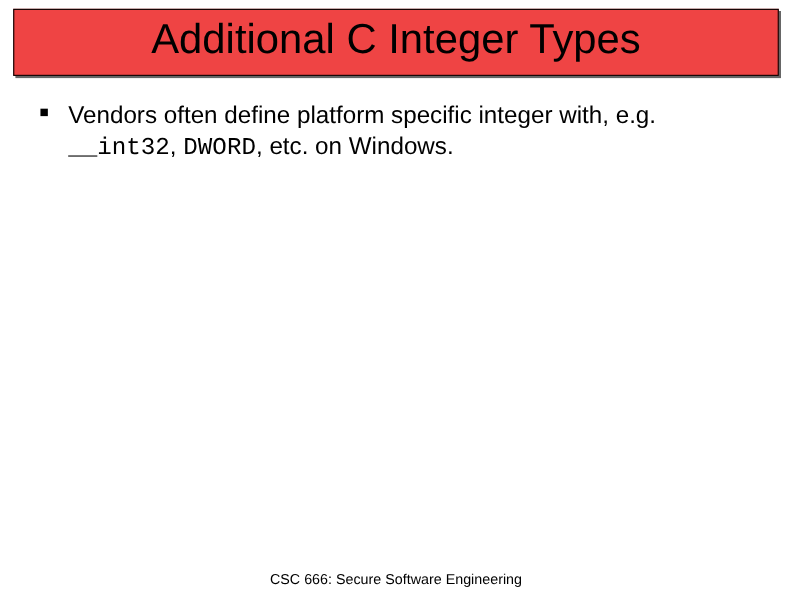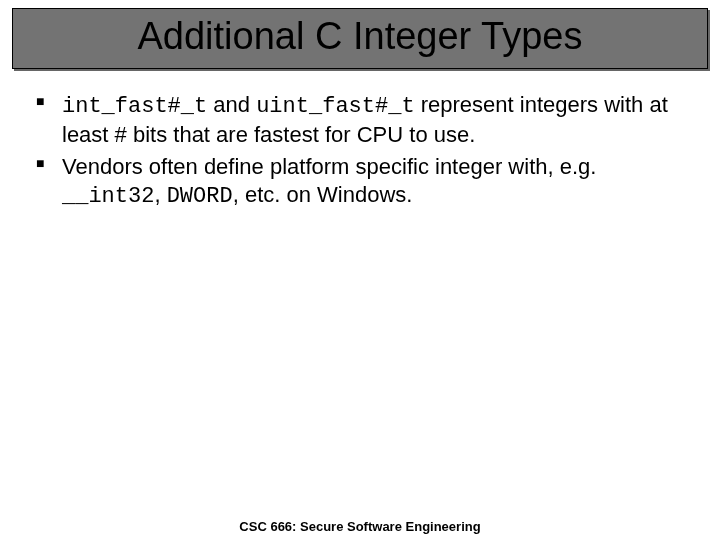--- a/index.html
+++ b/index.html
@@ -13,21 +13,21 @@
     overflow: hidden;
   }
   .slide {
     width: 720px;
     height: 540px;
     position: relative;
     box-sizing: border-box;
   }
   .title-box {
     margin: 8px 12px 0 12px;
-    background: #737373;
+    background: #ef4444;
     border: 1px solid #000;
     box-shadow: 2px 2px 0 #666;
     text-align: center;
     padding: 6px 8px 10px 8px;
   }
   .title-box h1 {
     margin: 0;
     font-size: 38px;
     font-weight: normal;
     font-family: Arial, Helvetica, sans-serif;
@@ -56,30 +56,28 @@
     font-family: "Courier New", Courier, monospace;
   }
   .footer {
     position: absolute;
     bottom: 14px;
     left: 0;
     right: 0;
     text-align: center;
     font-size: 13px;
     font-family: Arial, Helvetica, sans-serif;
-    font-weight: bold;
   }
 </style>
 </head>
 <body>
 
 <div class="slide">
   <div class="title-box">
     <h1>Additional C Integer Types</h1>
   </div>
 
   <ul class="bullets">
-      <li><span class="code">int_fast#_t</span><span> and </span><span class="code">uint_fast#_t</span><span> represent integers with at least # bits that are fastest for CPU to use.</span></li>
       <li><span>Vendors often define platform specific integer with, e.g. </span><span class="code">__int32</span><span>, </span><span class="code">DWORD</span><span>, etc. on Windows.</span></li>
     </ul>
 
   <div class="footer">CSC 666: Secure Software Engineering</div>
 </div>
 
 </body></html>

